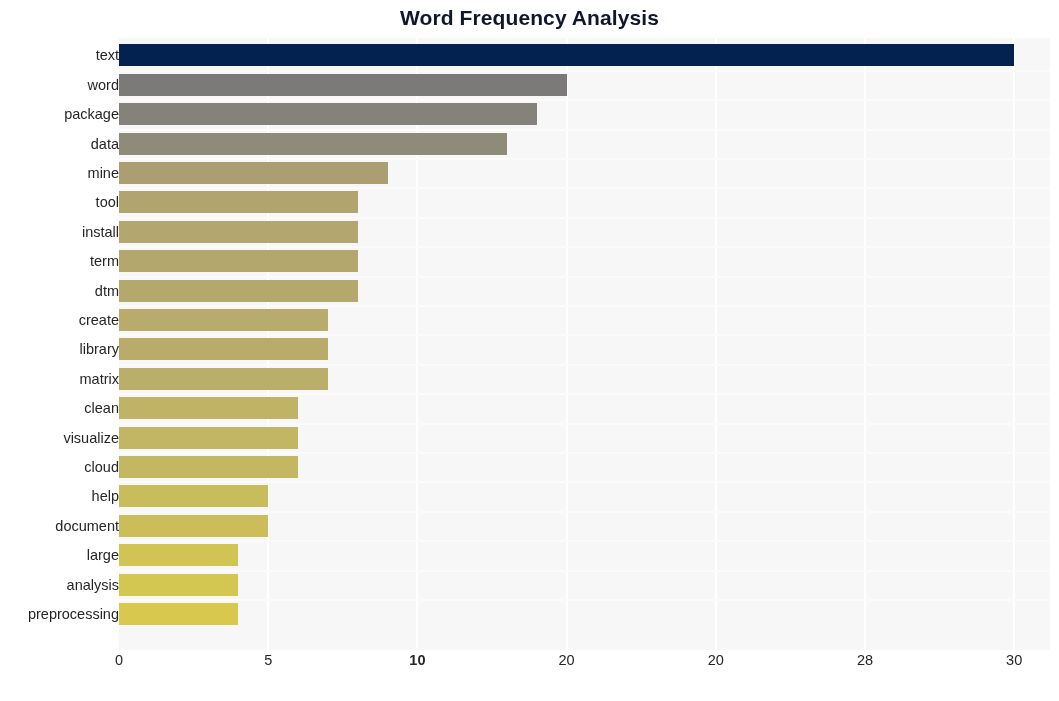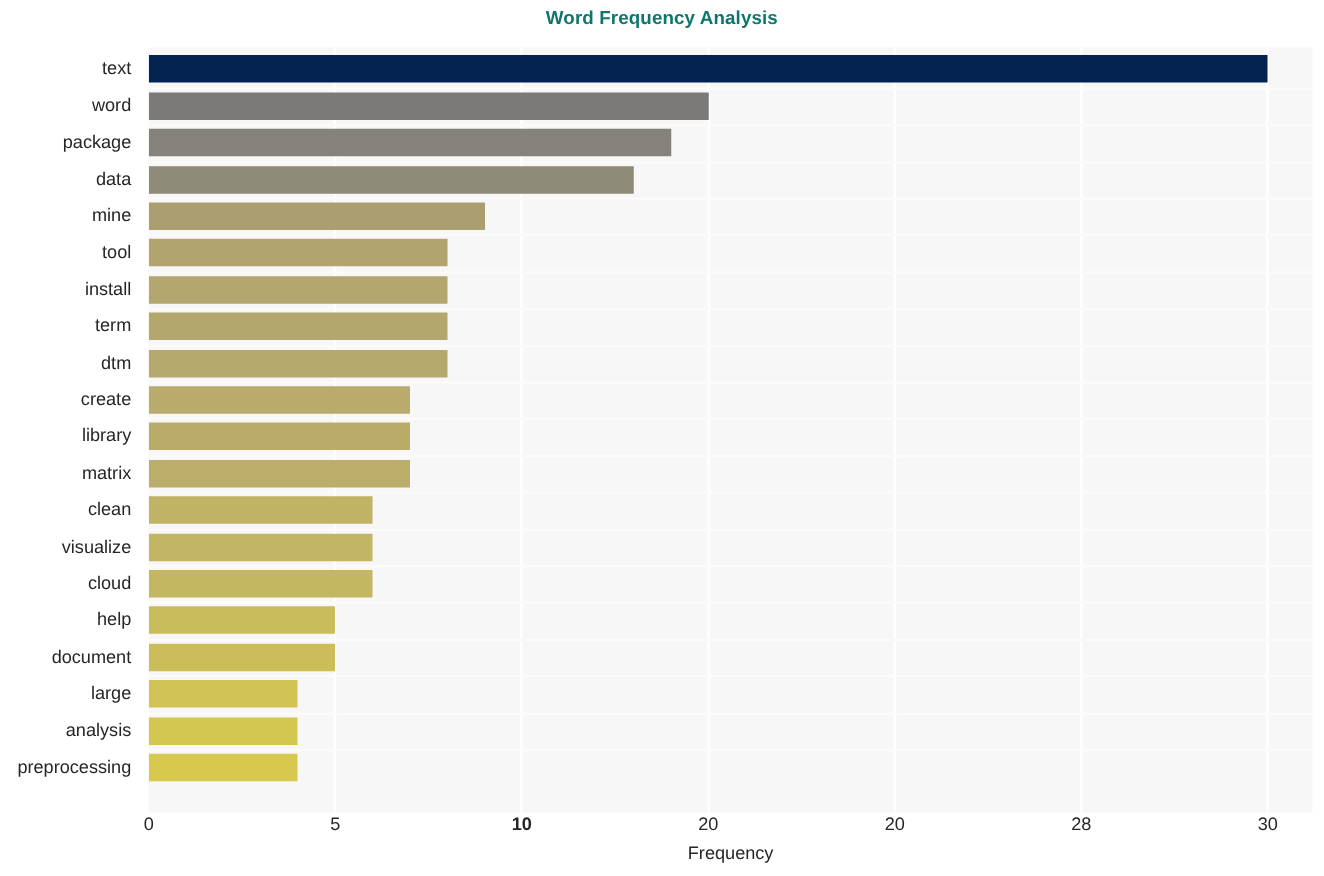--- a/index.html
+++ b/index.html
@@ -22,23 +22,23 @@
     background: #ffffff;
   }
 
   
   #chart-title {
     position: absolute;
     left: 0;
     top: 6px;
     width: 1059px;
     text-align: center;
-    font-size: 15px;
+    font-size: 21px;
     font-weight: bold;
-    color: #0f766e;
+    color: #0f172a;
     letter-spacing: 0.1px;
     white-space: nowrap;
   }
 
   
   #plot-area {
     position: absolute;
     left: 119px;
     top: 38px;
     width: 931px;
@@ -78,20 +78,21 @@
     background: #fcfbfa;
   }
 
   
   #y-tick-labels {
     position: absolute;
     left: 0;
     top: 38px;
     width: 112px;
     height: 612px;
+    padding-left: 14px;
   }
   .y-tick {
     position: absolute;
     right: 0;
     width: 112px;
     text-align: right;
     font-size: 14.5px;
     color: #262626;
     white-space: nowrap;
     line-height: 22px;
@@ -211,15 +212,14 @@
   <div id="x-tick-labels">
       <div class="x-tick" style="left: 0px;">0</div>
       <div class="x-tick" style="left: 149.199px;">5</div>
       <div class="x-tick" style="left: 298.397px; font-weight: bold;">10</div>
       <div class="x-tick" style="left: 447.596px;">20</div>
       <div class="x-tick" style="left: 596.795px;">20</div>
       <div class="x-tick" style="left: 745.994px;">28</div>
       <div class="x-tick" style="left: 895.192px;">30</div>
     </div>
 
-  <div id="x-axis-label">Frequency</div>
 
 </div>
 
 </body></html>

